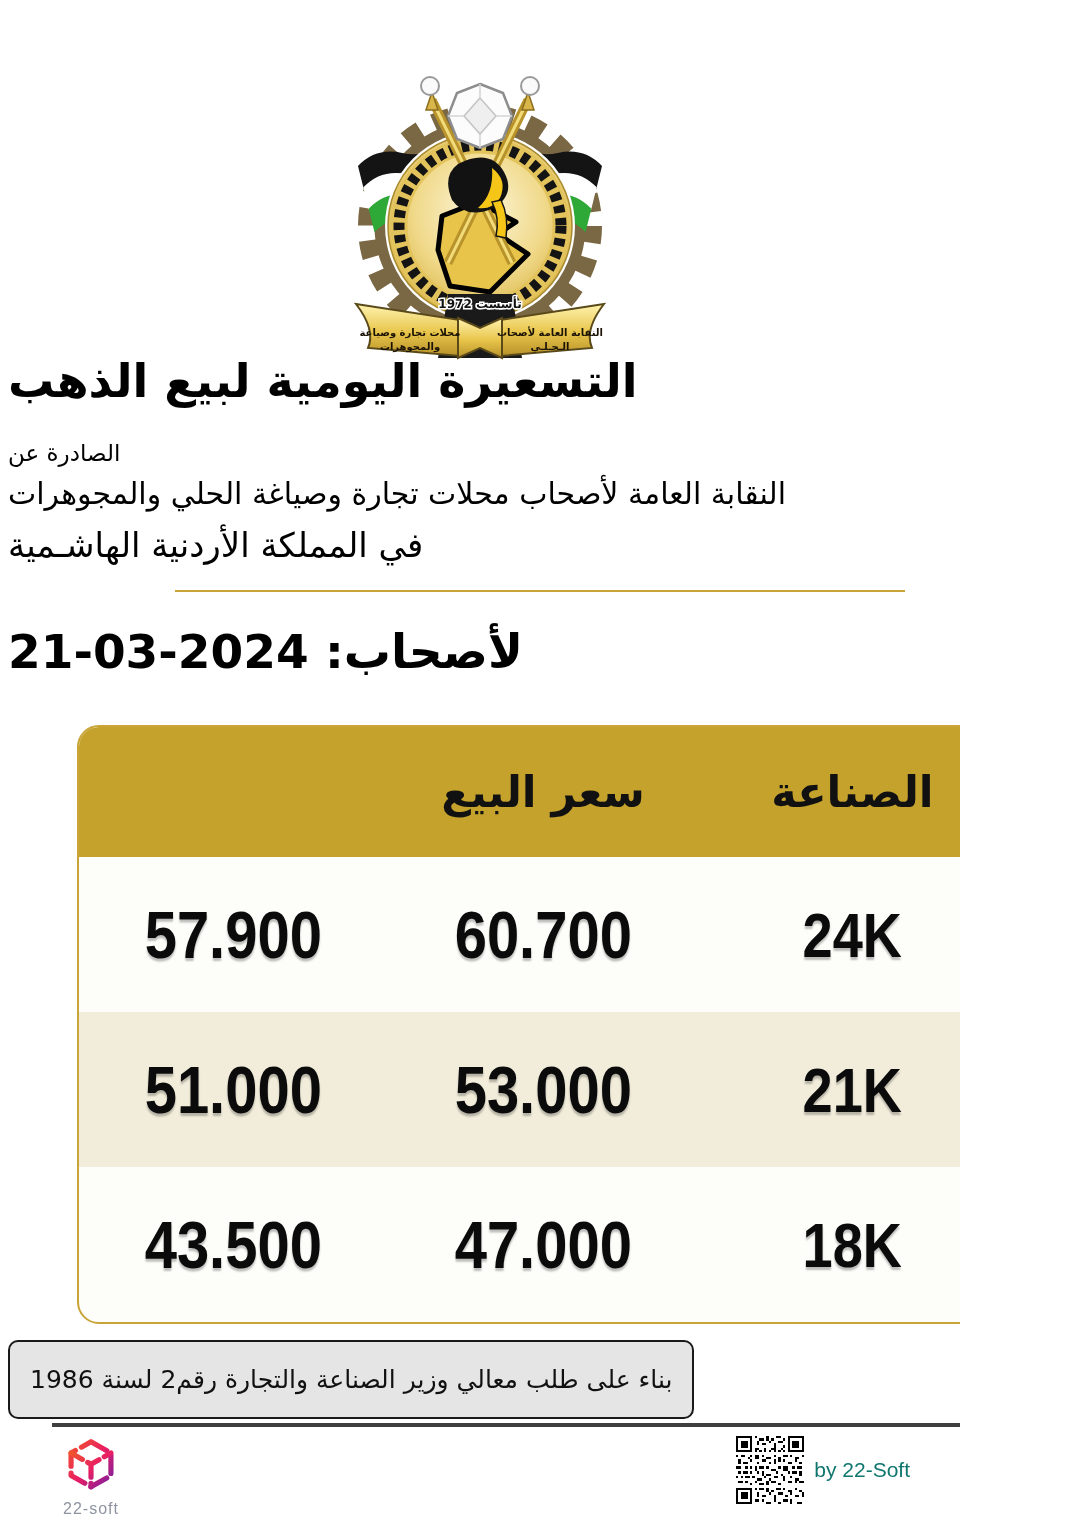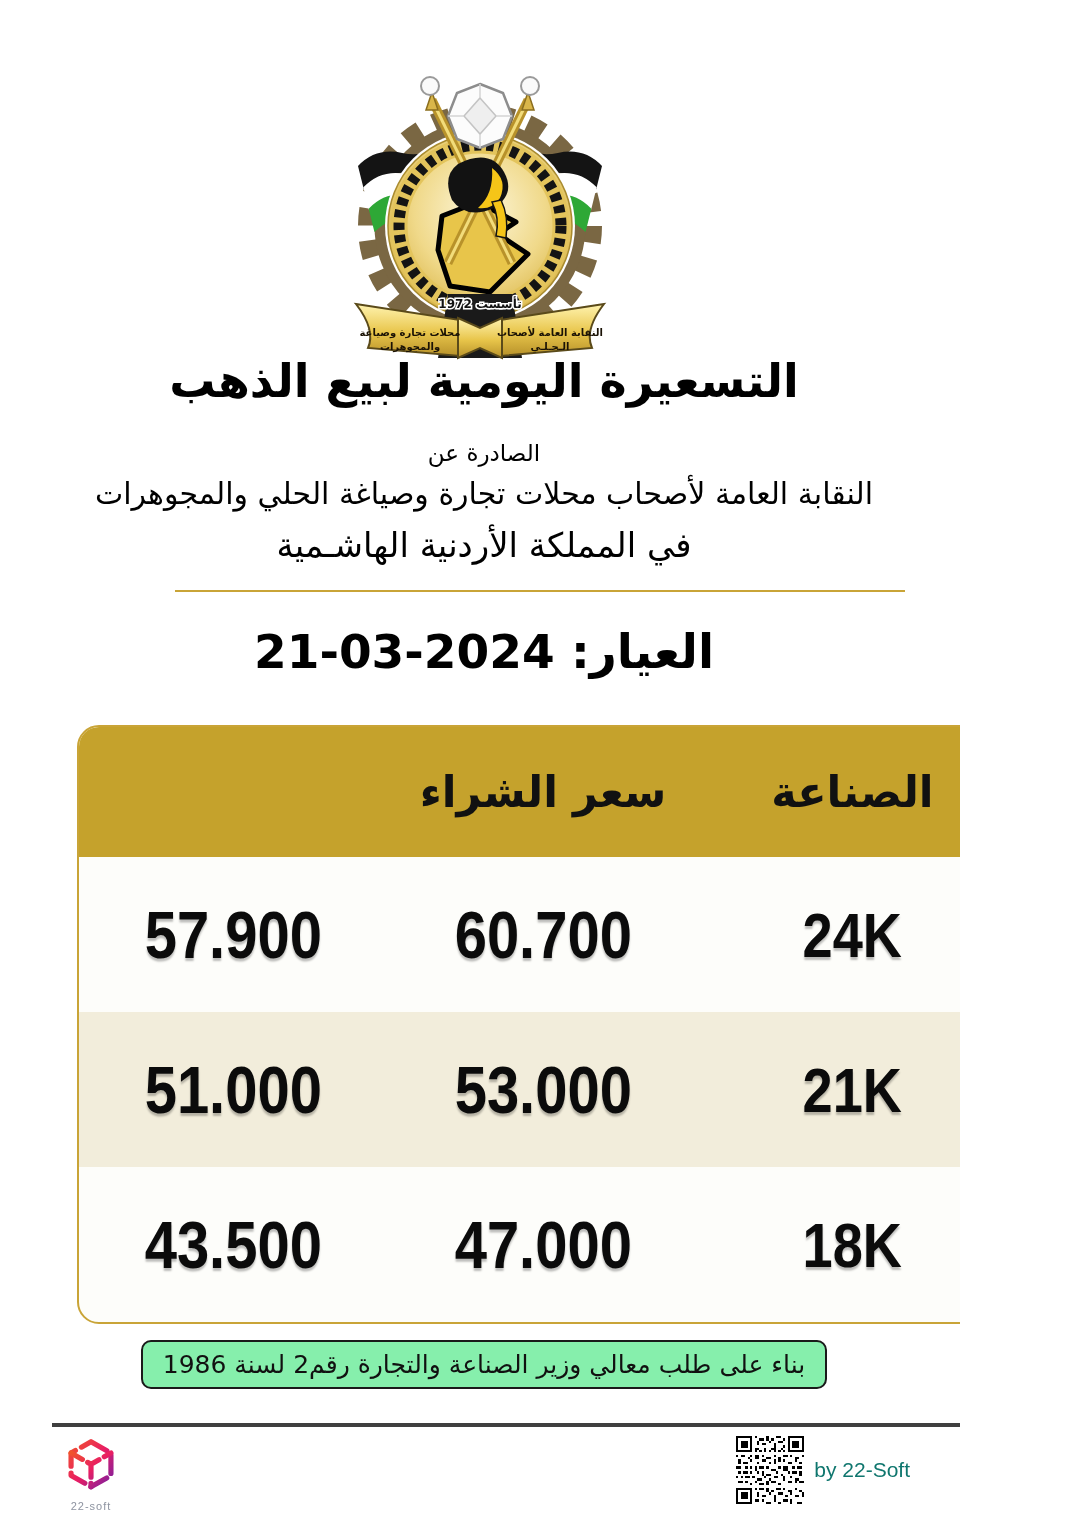--- a/index.html
+++ b/index.html
@@ -1,20 +1,20 @@
 <!DOCTYPE html>
 <html lang="ar"><head>
 <meta charset="utf-8">
 <style>
   html,body{margin:0;padding:0;background:#fff;}
   .page{
     position:relative;width:960px;height:1527px;background:#ffffff;
     font-family:"DejaVu Sans",sans-serif;color:#000;overflow:hidden;margin-top:24px;
   }
-  .abs-center{position:absolute;left:8px;right:0;text-align:center;}
+  .abs-center{position:absolute;left:8px;right:0;text-align:left;}
   
   .title{top:330px;font-size:46px;font-weight:700;letter-spacing:0;}
   .issued{top:416px;font-size:23px;}
   .org{top:452px;font-size:30px;}
   .country{top:501px;font-size:34px;}
   .rule-gold{position:absolute;top:566px;left:175px;width:730px;height:2px;background:#C9A437;}
   .date-line{top:600px;font-size:47px;font-weight:700;direction:rtl;}
   .date-line .dval{direction:ltr;unicode-bidi:isolate;}
   
   .card{
@@ -29,26 +29,26 @@
     font-family:"Liberation Sans",sans-serif;font-weight:700;color:#0b0b0b;
     text-shadow:0 3px 2px rgba(0,0,0,0.25);
     display:inline-block;transform:scale(0.95,1.1);
   }
   .num{font-size:61px;letter-spacing:0px;}
   .karat{font-size:57px;}
   
   .note-wrap{top:1316px;}
   .note{
     display:inline-block;direction:rtl;font-size:25px;color:#111;
-    border:2px solid #1a1a1a;border-radius:10px;padding:8px 20px;background:#86efac;
+    border:2px solid #1a1a1a;border-radius:10px;padding:23px 20px;background:#e5e5e5;
   }
   
   .footer-rule{position:absolute;top:1399px;left:52px;width:976px;height:4px;background:#3F3F3F;}
   .footer-left{position:absolute;top:1414px;left:56px;width:70px;text-align:center;}
-  .brand-label{font-size:11px;color:#8D93A0;margin-top:2px;font-family:"Liberation Sans",sans-serif;letter-spacing:1px;}
+  .brand-label{font-size:16px;color:#8D93A0;margin-top:2px;font-family:"Liberation Sans",sans-serif;letter-spacing:1px;}
   .footer-right{position:absolute;top:1412px;right:50px;display:flex;align-items:center;gap:10px;}
   .credit{font-size:21px;color:#0f766e;font-family:"Liberation Sans",sans-serif;}
   
   .logo-wrap{position:absolute;top:34px;left:50%;transform:translateX(-50%);}
   svg text.banner-txt{font-family:"DejaVu Sans",sans-serif;font-weight:700;fill:#1a1205;}
 </style>
 </head>
 <body>
 
 <div class="page">
@@ -139,28 +139,28 @@
     </svg>
   </div>
 
   <div class="abs-center title">التسعيرة اليومية لبيع الذهب</div>
   <div class="abs-center issued">الصادرة عن</div>
   <div class="abs-center org">النقابة العامة لأصحاب محلات تجارة وصياغة الحلي والمجوهرات</div>
   <div class="abs-center country">في المملكة الأردنية الهاشـمية</div>
   <div class="rule-gold"></div>
 
   <div class="abs-center date-line">
-    <span>العيار:</span>
+    <span>لأصحاب:</span>
     <span class="dval">21-03-2024</span>
   </div>
 
   <div class="card">
     <div class="thead grid3">
       <div>الصناعة</div>
-      <div>سعر الشراء</div>
+      <div>سعر البيع</div>
     </div>
 
     <div class="trow grid3">
       <div class="karat">24K</div>
       <div class="num">60.700</div>
       <div class="num">57.900</div>
     </div>
 
     <div class="trow alt grid3">
       <div class="karat">21K</div>

